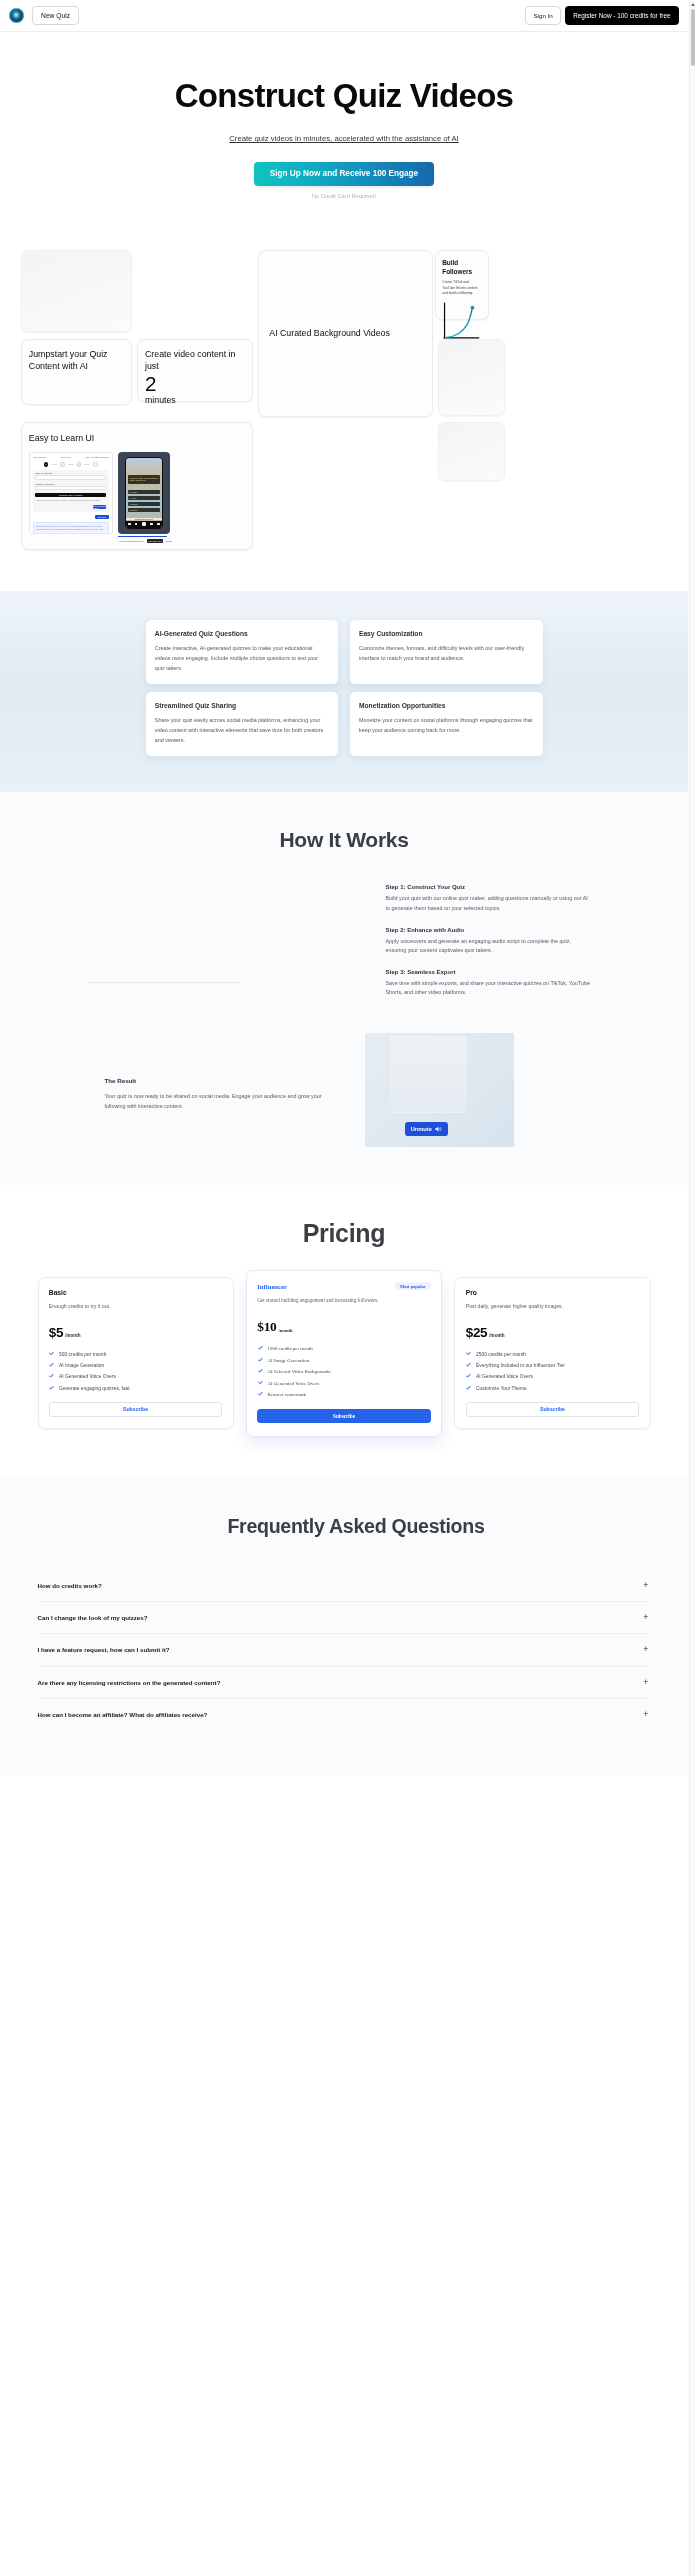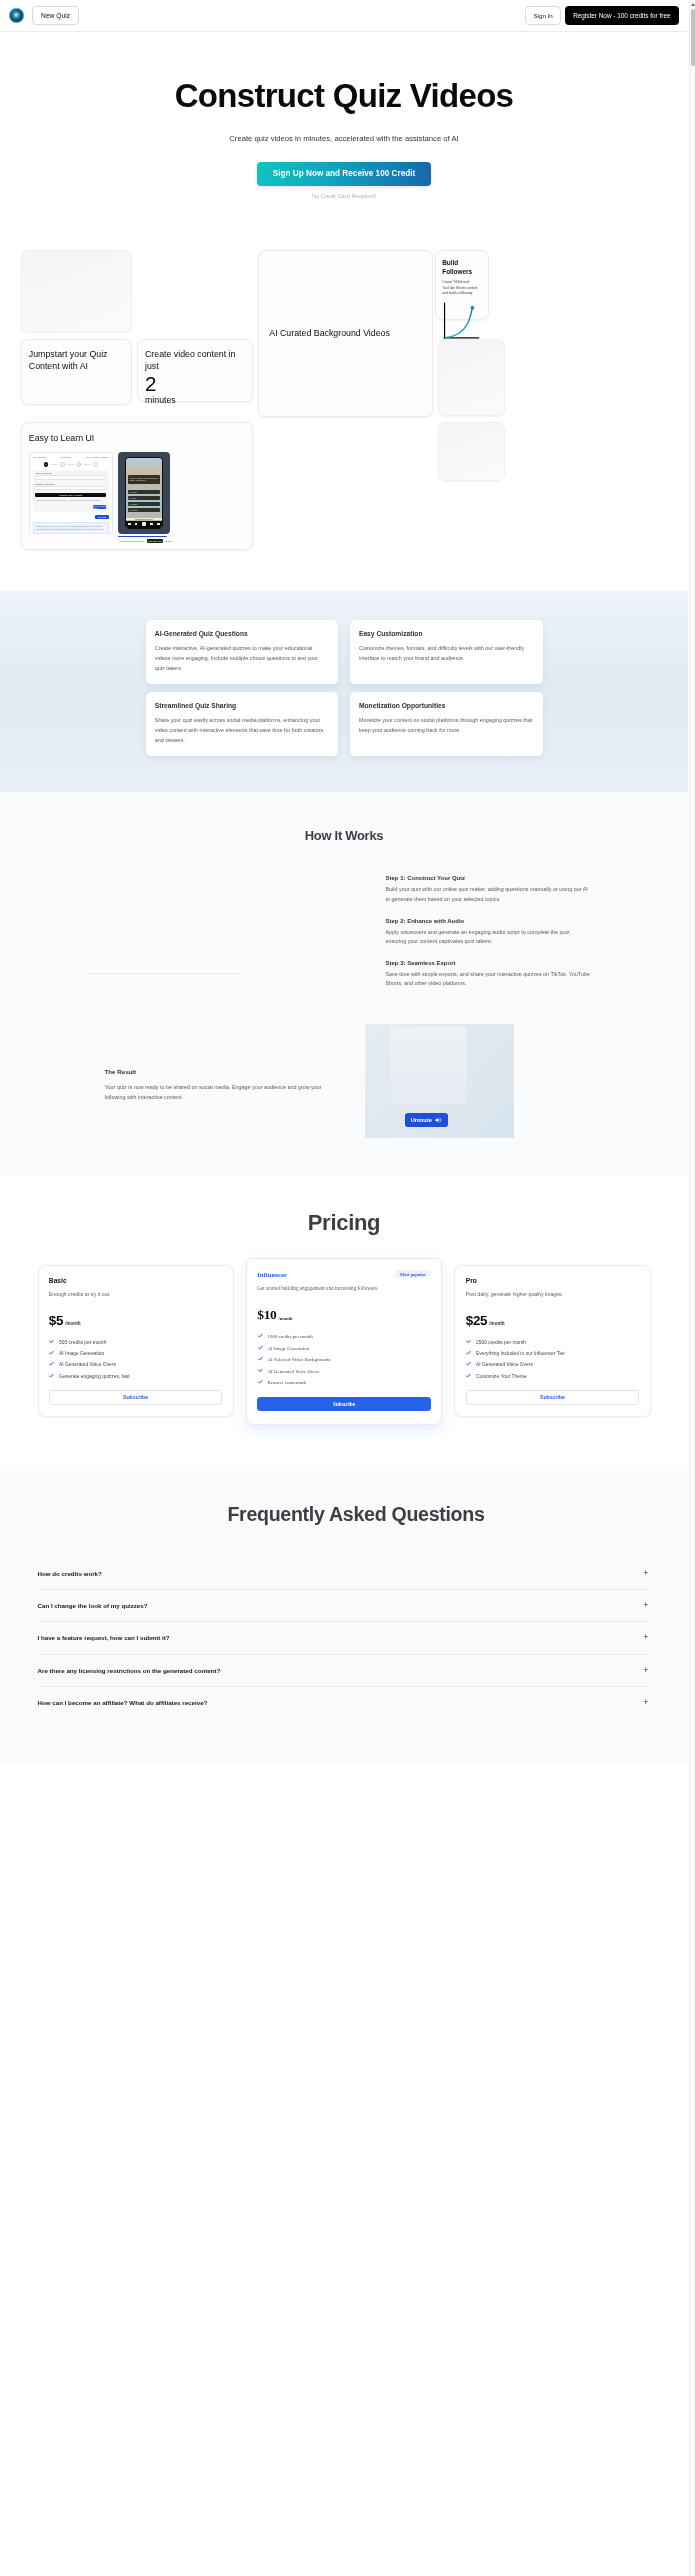--- a/index.html
+++ b/index.html
@@ -59,21 +59,21 @@
     color: #fff; font-size: 6.4px; display: flex; align-items: center;
     cursor: pointer; white-space: nowrap;
   }
 
   
   .hero { padding: 47px 0 40px; text-align: center; background: #fff; }
   .hero h1 {
     font-size: 33px; font-weight: 700; letter-spacing: -0.7px; color: #0a0a0a;
     line-height: 1.05;
   }
-  .hero .sub { margin-top: 20.6px; font-size: 7.7px; color: #31353b; }
+  .hero .sub { margin-top: 20.6px; font-size: 7.7px; color: #31353b; text-decoration: underline; }
   .hero .cta {
     display: inline-flex; align-items: center; justify-content: center;
     margin-top: 18.5px; height: 24px; padding: 0 15.5px; border-radius: 4.1px;
     background: linear-gradient(90deg, #0fc3bf 0%, #12a6c2 38%, #1668ad 100%);
     color: #fff; font-size: 8.2px; font-weight: 700; cursor: pointer;
     box-shadow: 0 1px 3.1px rgba(0,0,0,.12);
   }
   .hero .nocard { margin-top: 7.2px; font-size: 5.7px; color: #b3b3b3; }
 
   
@@ -181,21 +181,21 @@
   .feat-card {
     background: #fff; border-radius: 5.2px; padding: 9.3px 9.3px 11.3px;
     box-shadow: 0 2.1px 7.2px rgba(30,50,80,.07);
   }
   .feat-card h4 { font-size: 6.7px; font-weight: 700; color: #2f3237; margin-bottom: 6.2px; }
   .feat-card p { font-size: 5.4px; line-height: 1.85; color: #565a60; }
 
   
   .how { background: #fafbfc; padding: 36px 0 38px; }
   .how h2 {
-    text-align: center; font-size: 13px; font-weight: 700; color: #3b3f45;
+    text-align: center; font-size: 21px; font-weight: 700; color: #3b3f45;
     letter-spacing: -0.3px; margin-bottom: 32px;
   }
   .how-inner { width: 577px; margin: 0 auto; display: flex; }
   .how-left { width: 330px; position: relative; }
   .how-left .hairline { position: absolute; top: 98px; left: 30px; width: 155px; height: 0.5px; background: #e7e9eb; }
   .how-right { width: 206px; }
   .step { margin-bottom: 13.4px; }
   .step h5 { font-size: 6px; font-weight: 700; color: #2e3238; margin-bottom: 4.1px; }
   .step p { font-size: 5.4px; line-height: 1.75; color: #585c63; }
 
@@ -214,21 +214,21 @@
   }
   .unmute {
     position: absolute; left: 40px; bottom: 11.3px; height: 13.4px; padding: 0 6.2px;
     background: #1f4fd8; color: #fff; border-radius: 3.1px; font-size: 5.7px; font-weight: 700;
     display: flex; align-items: center; gap: 3.1px; cursor: pointer;
   }
 
   
   .pricing { background: #fff; padding: 34px 0 40px; }
   .pricing h2 {
-    text-align: center; font-size: 22px; font-weight: 700; color: #3b3f45;
+    text-align: center; font-size: 25px; font-weight: 700; color: #3b3f45;
     letter-spacing: -0.3px; margin-bottom: 29px;
   }
   .plans { width: 613px; margin: 0 auto; display: flex; gap: 12.4px; align-items: flex-start; }
   .plan {
     flex: 1; background: #fff; border: 0.5px solid #ededed; border-radius: 7.2px;
     padding: 11.3px 10.3px 11.3px; box-shadow: 0 0.5px 2.1px rgba(16,24,40,.05);
   }
   .plan.featured {
     border-color: #e3e8f5; box-shadow: 0 5.2px 13.4px rgba(31,79,216,.10);
     margin-top: -7.2px; padding-bottom: 13.4px; font-family: Liberation Serif, serif;
@@ -294,21 +294,21 @@
       <div class="btn-register">
         <span>Register Now - 100 credits for free</span>
       </div>
     </div>
   </div>
 
   <div class="hero">
     <h1>Construct Quiz Videos</h1>
     <div class="sub">Create quiz videos in minutes, accelerated with the assistance of AI</div>
     <div class="cta">
-      <span>Sign Up Now and Receive 100 Credit</span>
+      <span>Sign Up Now and Receive 100 Engage</span>
     </div>
     <div class="nocard">No Credit Card Required!</div>
   </div>
 
   <div class="bento-wrap">
     <div class="bento">
 
       <div class="card plain b-empty1"></div>
 
 

